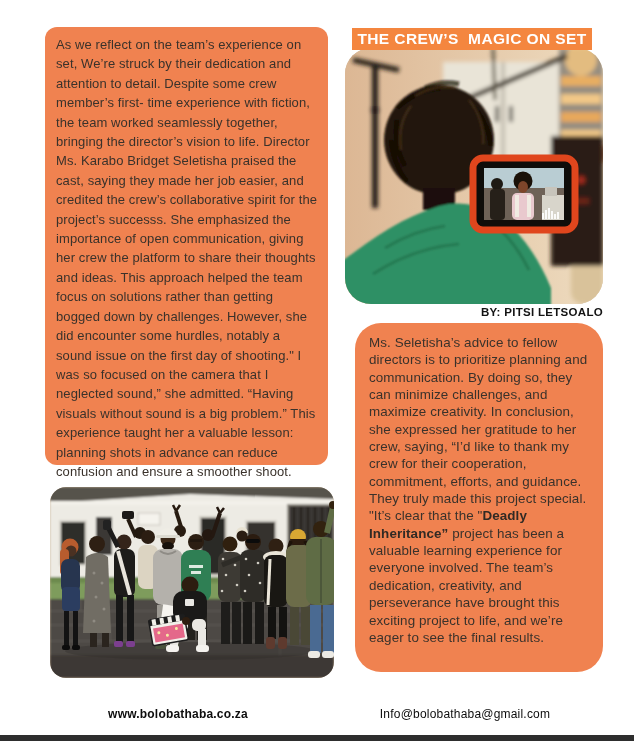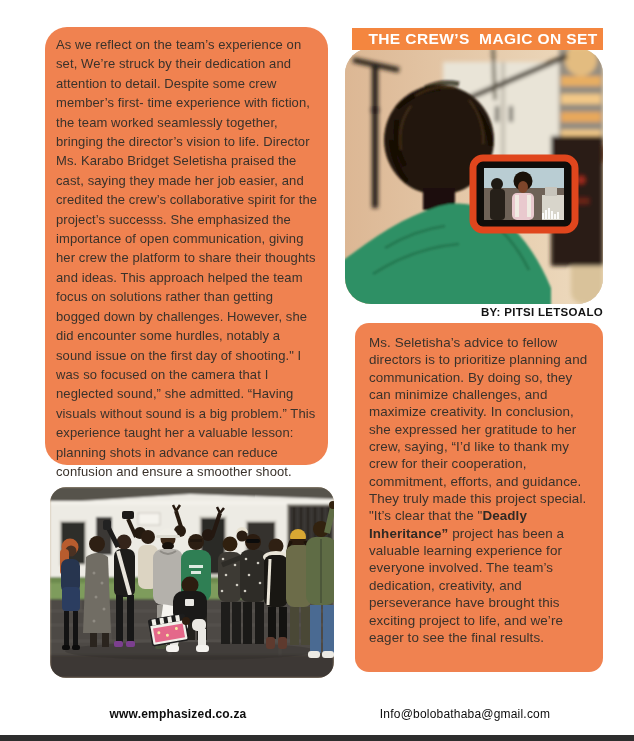--- a/index.html
+++ b/index.html
@@ -17,35 +17,35 @@
     background:var(--page-bg);
     font-family:"Liberation Sans", sans-serif;
     overflow:hidden;
   }
   .article-block{
     position:absolute;background:var(--block-orange);
     color:var(--body-text);box-sizing:border-box;
   }
   .article-block p{margin:0;}
   .left-article{
-    left:45px;top:27px;width:283px;height:438px;border-radius:22px;
+    left:45px;top:27px;width:283px;height:438px;border-radius:12px;
     padding:8px 9px 8px 11px;
     font-size:13px;line-height:19.4px;letter-spacing:0.1px;
   }
   .right-article{
-    left:355px;top:323px;width:248px;height:349px;border-radius:14px;
+    left:355px;top:323px;width:248px;height:349px;border-radius:26px;
     padding:11px 13px 10px 14px;
     font-size:13.4px;line-height:17.35px;letter-spacing:0.1px;
   }
   .right-article b{font-weight:bold;color:#312a24;}
   .banner{
     position:absolute;left:352px;top:28px;width:240px;height:22px;
     background:var(--banner-orange);color:#ffffff;
     font-weight:bold;font-size:15.5px;line-height:22px;
-    text-align:center;letter-spacing:0.4px;white-space:pre;padding-left:11px;
+    text-align:center;letter-spacing:0.4px;white-space:pre;
   }
   .photo-frame{position:absolute;overflow:hidden;background:#c9b49a;}
   .bts-photo{left:345px;top:48px;width:258px;height:256px;border-radius:26px;}
   .group-photo{left:50px;top:487px;width:284px;height:191px;border-radius:16px;}
   .photo-credit{
     position:absolute;left:345px;top:306px;width:258px;
     text-align:right;font-weight:bold;font-size:11.5px;
     letter-spacing:0.3px;color:var(--caption-text);
   }
   .footer-website{
@@ -328,17 +328,17 @@
                 <circle cx="116" cy="148" r="1.5"></circle>
                 <circle cx="126" cy="143" r="1.5"></circle>
               </g>
           </g>
           <circle cx="136" cy="134" r="4" fill="#2d1d10"></circle>
         </g>
       </g>
     </svg>
   </div>
 
-  <div class="footer-website">www.emphasized.co.za</div>
+  <div class="footer-website">www.bolobathaba.co.za</div>
   <div class="footer-email">Info@bolobathaba@gmail.com</div>
   <div class="bottom-bar"></div>
 
 </div>
 
 </body></html>

